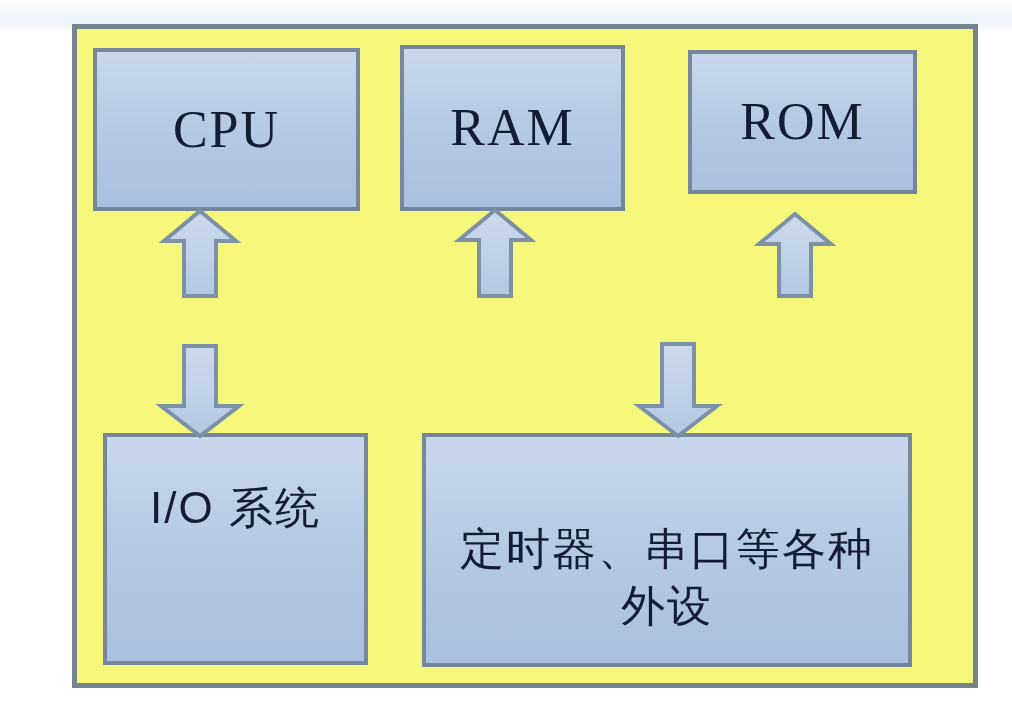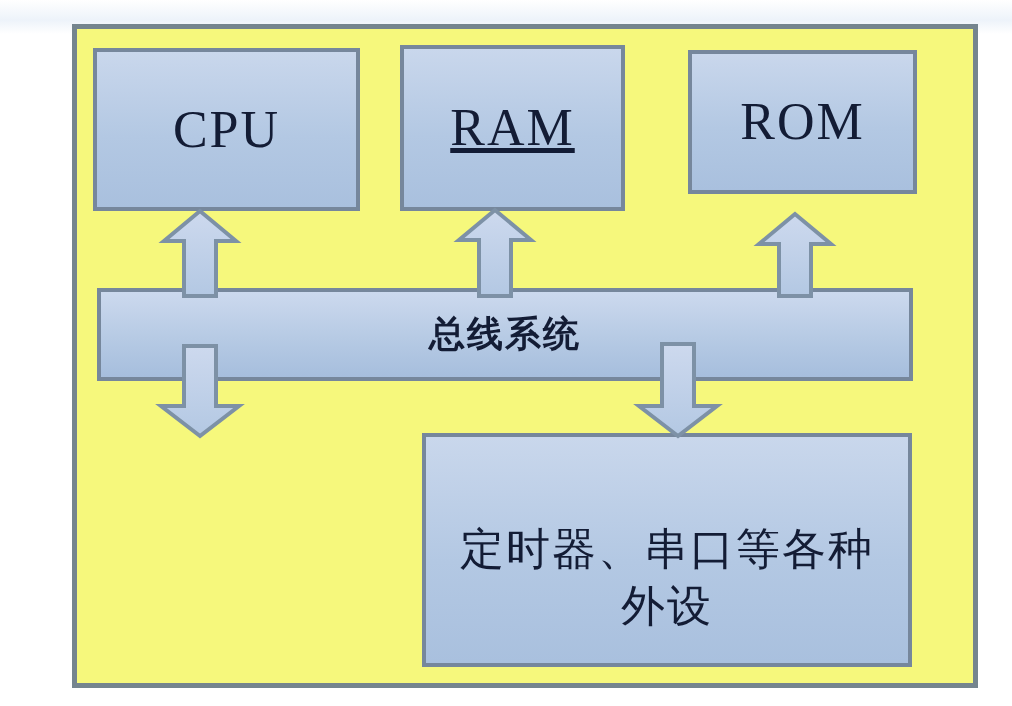--- a/index.html
+++ b/index.html
@@ -23,21 +23,21 @@
     position: absolute;
     box-sizing: border-box;
     border: 4px solid #76879c;
     background: linear-gradient(180deg, #c9d7ec 0%, #b3c8e3 55%, #a9c0de 100%);
     display: flex;
     align-items: center;
     justify-content: center;
     color: #131c35;
   }
   .block-cpu { left: 93px;  top: 48px;  width: 267px; height: 163px; }
-  .block-ram { left: 400px; top: 45px;  width: 225px; height: 166px; text-decoration: underline; }
+  .block-ram { left: 400px; top: 45px;  width: 225px; height: 166px; }
   .block-rom { left: 688px; top: 50px;  width: 229px; height: 144px; }
   .block-bus { left: 97px;  top: 288px; width: 816px; height: 93px;
                background: linear-gradient(180deg, #ccd9ee 0%, #b6cae4 55%, #a6bedd 100%); }
   .block-io  { left: 103px; top: 433px; width: 265px; height: 232px;
                align-items: flex-start; padding-top: 42px; }
   .block-periph { left: 422px; top: 433px; width: 490px; height: 234px;
                align-items: flex-start; padding-top: 83px; }
   .label-en {
     font-family: "Liberation Serif", "DejaVu Serif", serif;
     font-size: 52px;
@@ -85,24 +85,24 @@
   </div>
 
   <div class="block block-ram">
     <span class="label-en">RAM</span>
   </div>
 
   <div class="block block-rom">
     <span class="label-en">ROM</span>
   </div>
 
-  <div class="block block-bus">
-    <span class="label-bus">总线系统</span>
+
+  <div class="block block-io">
+    <span class="label-io io-serif">I/O 系统</span>
   </div>
-
 
   <div class="block block-periph">
     <span class="label-periph">定时器、串口等各种
 外设</span>
   </div>
 
   <svg class="arrows" viewBox="0 0 1012 706" xmlns="http://www.w3.org/2000/svg">
     <defs>
       <linearGradient id="arrowGrad" x1="0" y1="0" x2="0" y2="1">
         <stop offset="0" stop-color="#cdd9ee"></stop>

